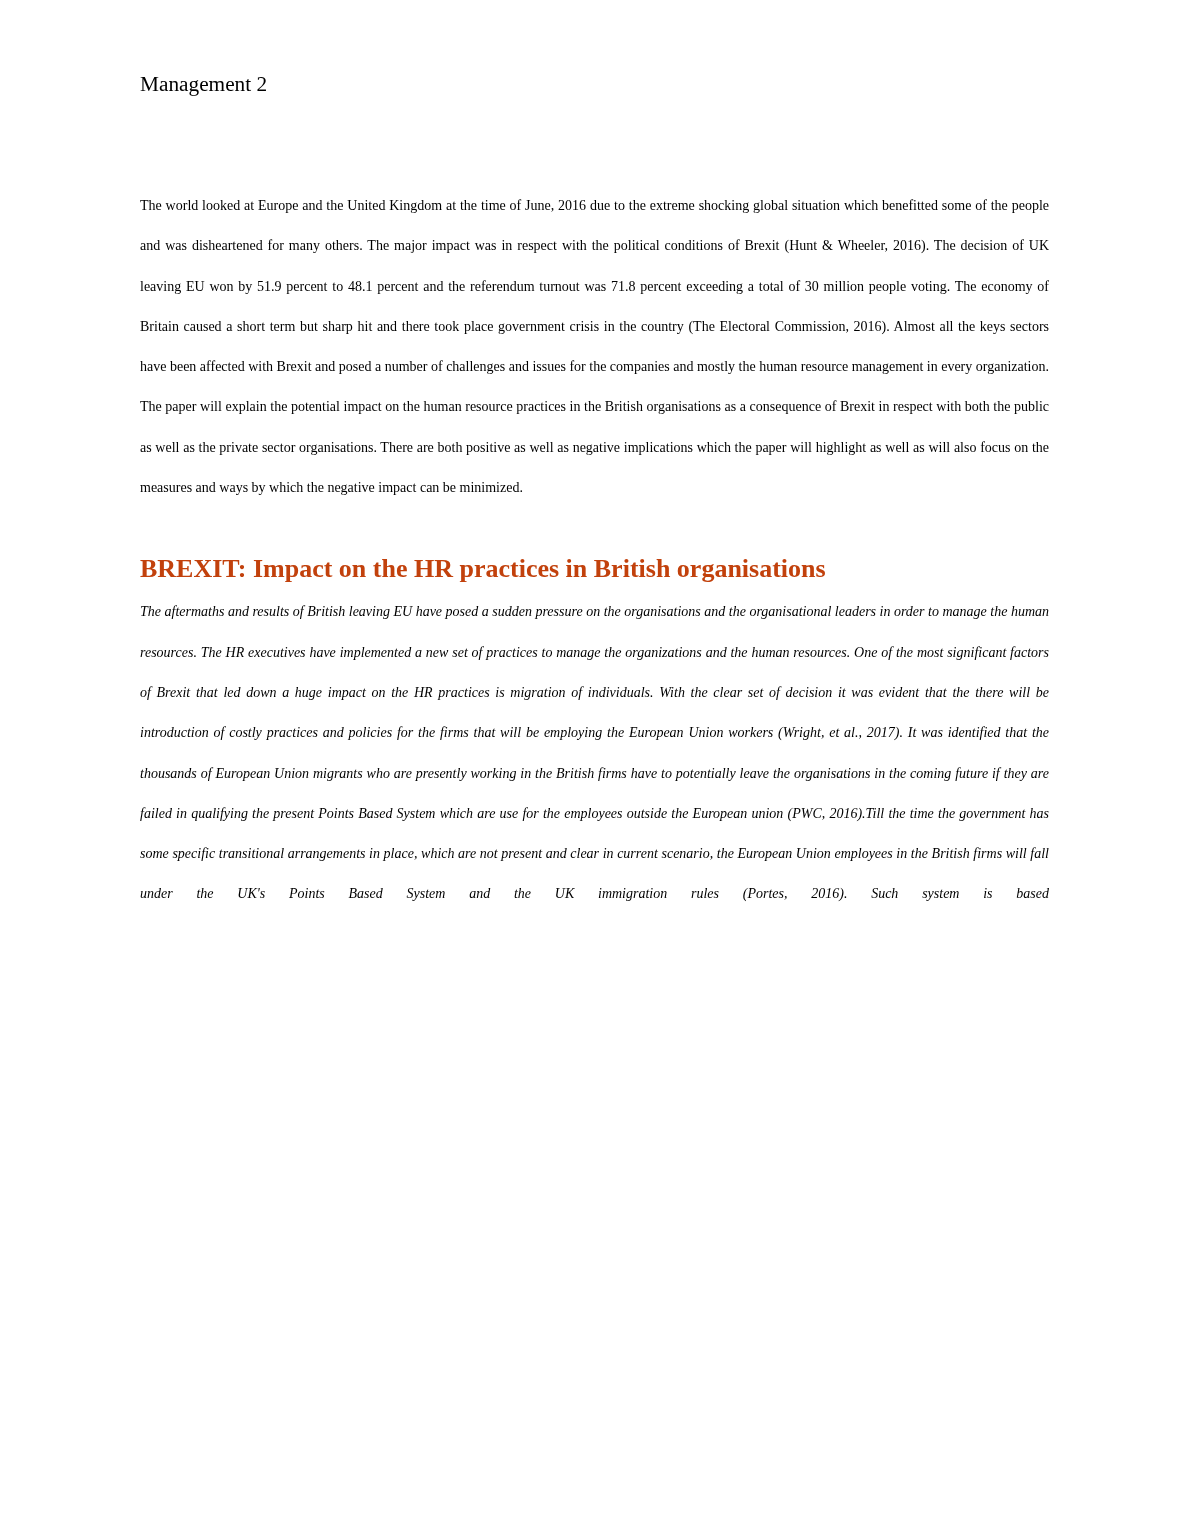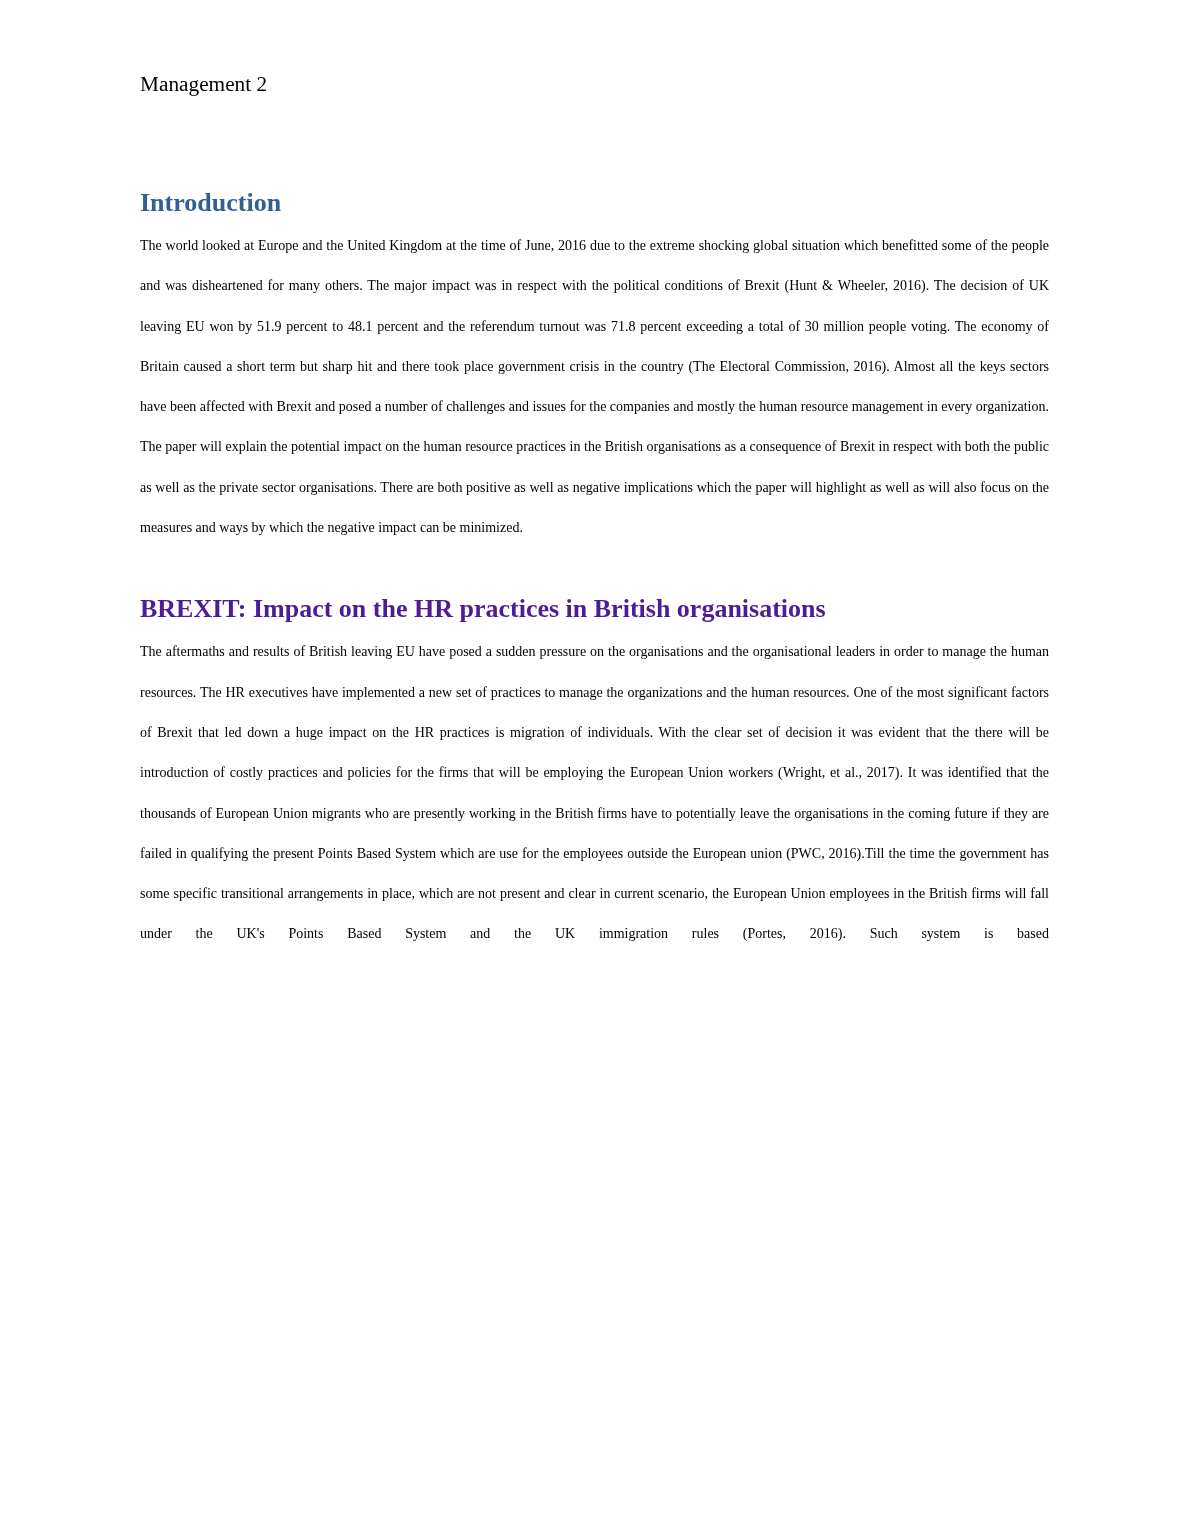--- a/index.html
+++ b/index.html
@@ -45,32 +45,31 @@
       color: #365F91;
     }
     p.body-text {
       margin: 0;
       font-size: 14px;
       line-height: 40.3px;
       text-align: justify;
     }
     #intro-heading { margin-top: 0; margin-bottom: 6px; }
     #brexit-heading { margin-top: 44px; margin-bottom: 6px; }
-    p.continues { text-align-last: justify; }
+    p.continues { text-align-last: justify; font-style: italic; }
   </style>
 </head>
 <body>
 
 <div class="page">
   <p class="running-header">Management 2</p>
 
   <div class="content">
     <section>
-      <h2 class="section-heading" id="intro-heading" style="color: rgb(54, 95, 145);">Introduction</h2>
       <p class="body-text">The world looked at Europe and the United Kingdom at the time of June, 2016 due to the extreme shocking global situation which benefitted some of the people and was disheartened for many others. The major impact was in respect with the political conditions of Brexit (Hunt &amp; Wheeler, 2016). The decision of UK leaving EU won by 51.9 percent to 48.1 percent and the referendum turnout was 71.8 percent exceeding a total of 30 million people voting. The economy of Britain caused a short term but sharp hit and there took place government crisis in the country (The Electoral Commission, 2016). Almost all the keys sectors have been affected with Brexit and posed a number of challenges and issues for the companies and mostly the human resource management in every organization. The paper will explain the potential impact on the human resource practices in the British organisations as a consequence of Brexit in respect with both the public as well as the private sector organisations. There are both positive as well as negative implications which the paper will highlight as well as will also focus on the measures and ways by which the negative impact can be minimized.</p>
     </section>
 
     <section>
-      <h2 class="section-heading" id="brexit-heading" style="color: #4c1d95;">BREXIT: Impact on the HR practices in British organisations</h2>
+      <h2 class="section-heading" id="brexit-heading" style="color: #c2410c;">BREXIT: Impact on the HR practices in British organisations</h2>
       <p class="body-text continues">The aftermaths and results of British leaving EU have posed a sudden pressure on the organisations and the organisational leaders in order to manage the human resources. The HR executives have implemented a new set of practices to manage the organizations and the human resources. One of the most significant factors of Brexit that led down a huge impact on the HR practices is migration of individuals. With the clear set of decision it was evident that the there will be introduction of costly practices and policies for the firms that will be employing the European Union workers (Wright, et al., 2017). It was identified that the thousands of European Union migrants who are presently working in the British firms have to potentially leave the organisations in the coming future if they are failed in qualifying the present Points Based System which are use for the employees outside the European union (PWC, 2016).Till the time the government has some specific transitional arrangements in place, which are not present and clear in current scenario, the European Union employees in the British firms will fall under the UK's Points Based System and the UK immigration rules (Portes, 2016). Such system is based</p>
     </section>
   </div>
 </div>
 
 </body></html>

